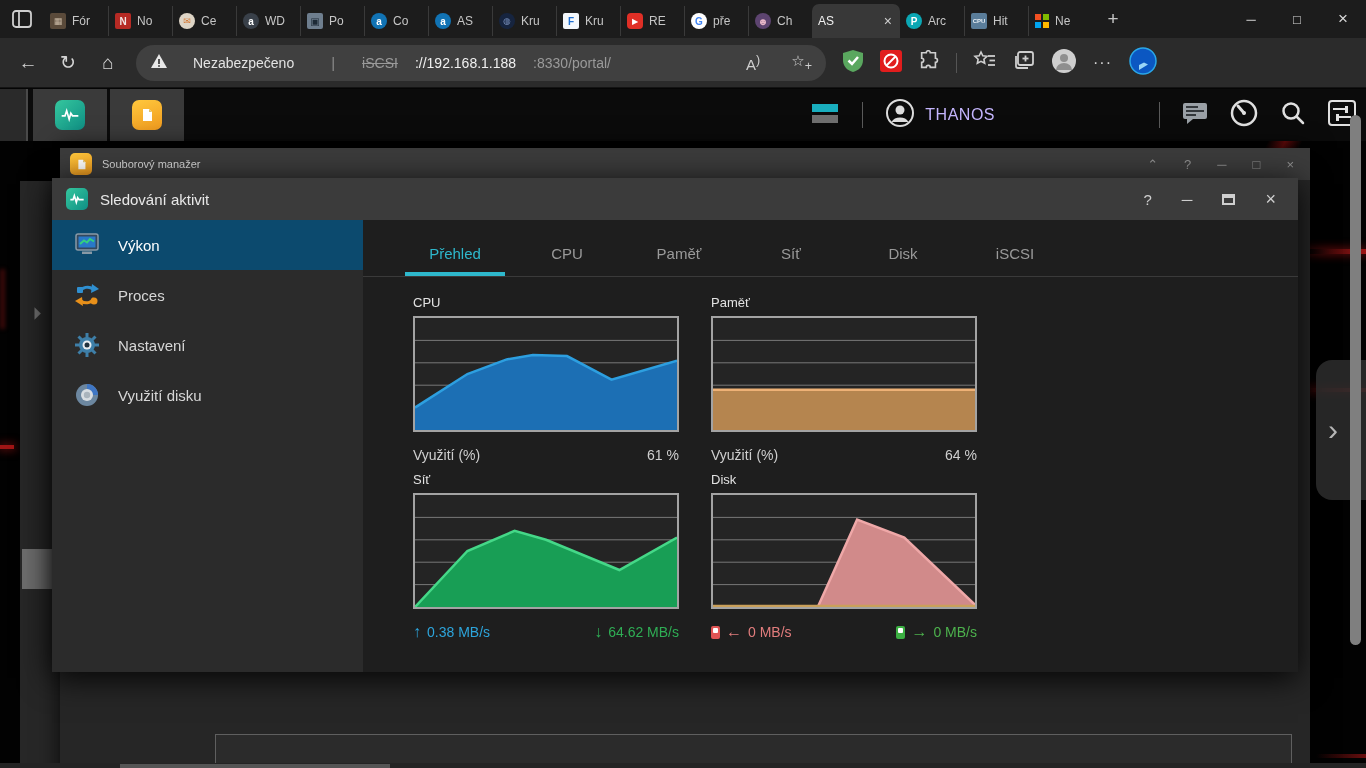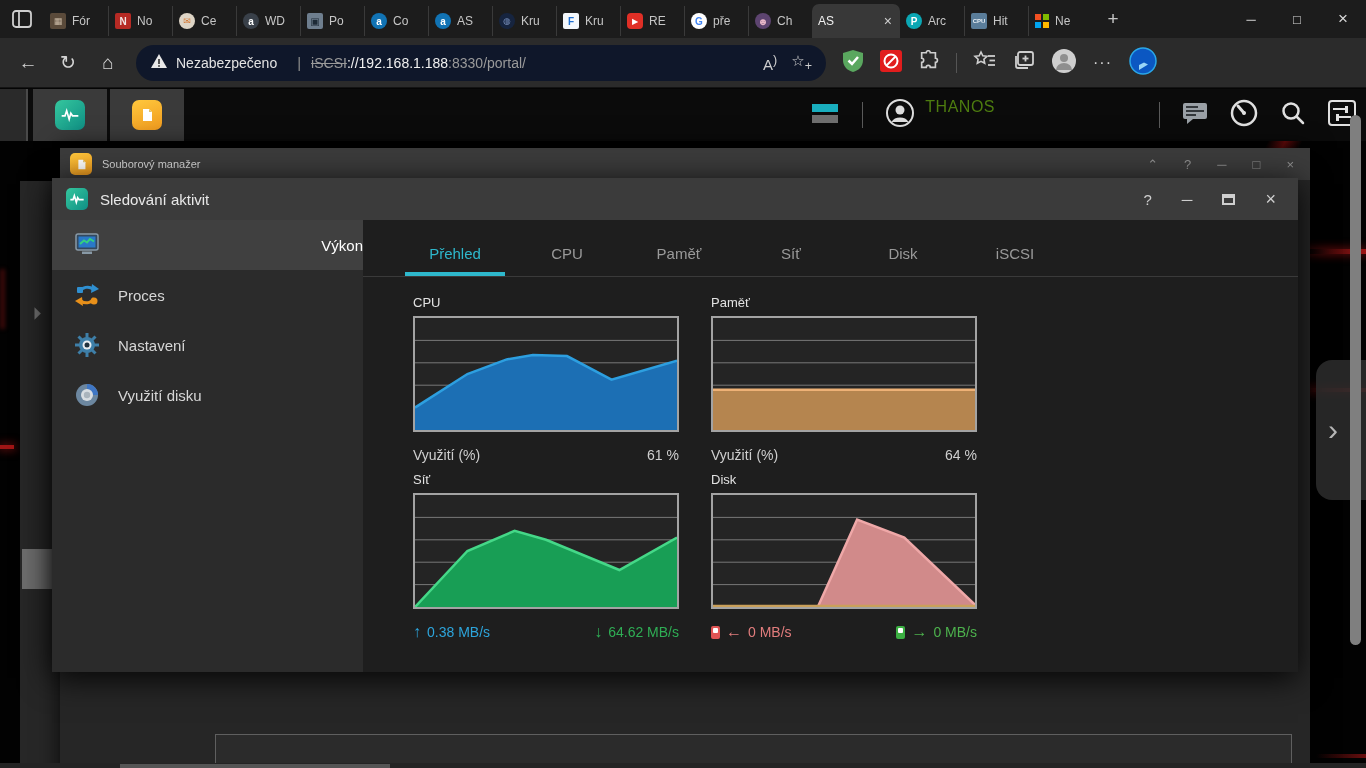--- a/index.html
+++ b/index.html
@@ -28,22 +28,22 @@
     justify-content:center; margin-left:6px; }
   #win-controls { margin-left:auto; display:flex; height:38px; }
   #win-controls .wc { width:46px; height:38px; display:flex; align-items:center; justify-content:center;
     color:#d8d8d8; font-size:13px; }
   #win-controls .wc.close { font-size:17px; }
 
   #toolbar { position:absolute; left:0; top:38px; width:1366px; height:50px; background:#2b2b2b;
     display:flex; align-items:center; border-bottom:1px solid #141414; }
   .nav-ico { width:40px; height:36px; display:flex; align-items:center; justify-content:center;
     color:#d4d4d4; font-size:19px; }
-  #addrbar { height:36px; width:690px; margin-left:8px; background:#0f172a; border-radius:18px;
-    display:flex; align-items:center; padding:0 14px; color:#e3e3e3; font-size:14px; }
+  #addrbar { height:36px; width:690px; margin-left:8px; background:#404040; border-radius:18px;
+    display:flex; align-items:center; padding:0 14px; color:#e3e3e3; font-size:14px;gap:17px; }
   #addrbar .warn-label { margin:0 10px 0 8px; }
   #addrbar .sep { color:#8a8a8a; margin:0 10px; font-size:15px; }
   .url-scheme { color:#9a9a9a; text-decoration:line-through; }
   .url-host { color:#f0f0f0; }
   .url-path { color:#9a9a9a; }
   #addrbar .spacer { flex:1; }
   .addr-ico { color:#cfcfcf; font-size:15px; margin-left:14px; }
   #ext-area { display:flex; align-items:center; margin-left:16px; gap:16px; }
   .tb-divider { width:1px; height:20px; background:#555; }
   #menu-dots { color:#d4d4d4; font-size:16px; letter-spacing:1px; }
@@ -56,21 +56,21 @@
   #portal-left-strip { position:absolute; left:0; top:0; width:28px; height:52px; background:#2a2a2a;
     border-right:2px solid #4a4a4a; }
   .papp { position:absolute; top:0; width:74px; height:52px; background:#3a3a3a; display:flex;
     align-items:center; justify-content:center; }
   .appico { width:30px; height:30px; border-radius:7px; display:flex; align-items:center; justify-content:center; }
   .appico.small { width:22px; height:22px; border-radius:5px; }
   .appico.activity { background:linear-gradient(135deg,#35c79e,#0f8f84); }
   .appico.file { background:linear-gradient(160deg,#ffc83d,#f09a1e); }
   #portal-right { position:absolute; right:10px; top:0; height:52px; display:flex; align-items:center; gap:22px; }
   .pr-div { width:1px; height:26px; background:#5a5a5a; }
-  #portal-user { display:flex; align-items:flex-start; gap:10px; color:#4d7c0f; font-size:16px; letter-spacing:.5px; }
+  #portal-user { display:flex; align-items:center; gap:10px; color:#c4b5fd; font-size:16px; letter-spacing:.5px; }
   #portal-user-gap { width:120px; }
 
   
   #fm-strip { position:absolute; left:20px; top:92px; width:42px; height:666px; background:#272727; }
   #fm-strip .tri { position:absolute; left:10px; width:0; height:0; border-left:9px solid transparent;
     border-bottom:9px solid #6f6f6f; transform:rotate(-45deg); }
   #fm-thumb { position:absolute; left:2px; top:368px; width:40px; height:40px; background:#6e6e6e; }
 
   #fm-window { position:absolute; left:60px; top:59px; width:1250px; height:670px; background:#262626;
     box-shadow:0 0 22px rgba(0,0,0,.8); }
@@ -83,21 +83,21 @@
   #act-window { position:absolute; left:52px; top:89px; width:1246px; height:494px; background:#1e1e1e;
     box-shadow:0 6px 30px rgba(0,0,0,.9); }
   #act-titlebar { height:42px; background:#3b3b3b; display:flex; align-items:center; padding:0 14px; }
   #act-title { color:#e8e8e8; font-size:15px; margin-left:12px; }
   #act-controls { margin-left:auto; display:flex; align-items:center; gap:30px; color:#cfcfcf;
     font-size:15px; padding-right:8px; }
   .maxbox { width:13px; height:11px; border:2px solid #cfcfcf; border-top-width:4px; display:inline-block; }
   #act-body { display:flex; height:452px; }
   #act-sidebar { width:311px; background:#2b2b2b; }
   .side-item { height:50px; display:flex; align-items:center; padding-left:22px; color:#d6d6d6; font-size:15px; }
-  .side-item.selected { background:#404040; color:#ffffff;justify-content:space-between; }
+  .side-item.selected { background:#0c4a6e; color:#ffffff; }
   .side-ico { width:34px; min-width:34px; height:28px; display:flex; align-items:center; margin-right:10px; }
   #act-content { flex:1; background:#1e1e1e; }
   #act-tabsrow { height:57px; display:flex; align-items:flex-end; padding-left:36px;
     border-bottom:1px solid #3a3a3a; }
   .atab { width:112px; text-align:center; color:#9a9a9a; font-size:15px; padding-bottom:14px; position:relative; }
   .atab.active { color:#2eb8cc; }
   .atab.active::after { content:""; position:absolute; left:6px; right:6px; bottom:0; height:4px; background:#2eb8cc; }
   #charts { padding:18px 0 0 50px; display:flex; flex-wrap:wrap; }
   .chartblock { width:266px; margin:0 32px 6px 0; }
   .chart-title { color:#e2e2e2; font-size:13px; margin-bottom:6px; }

